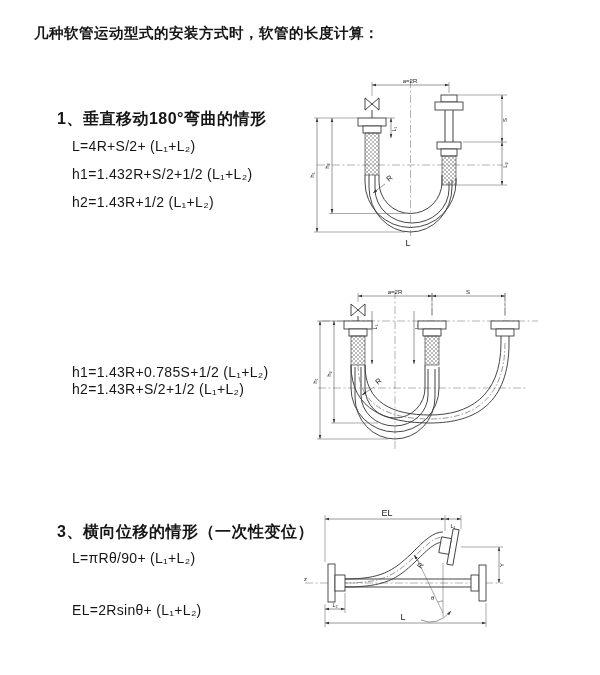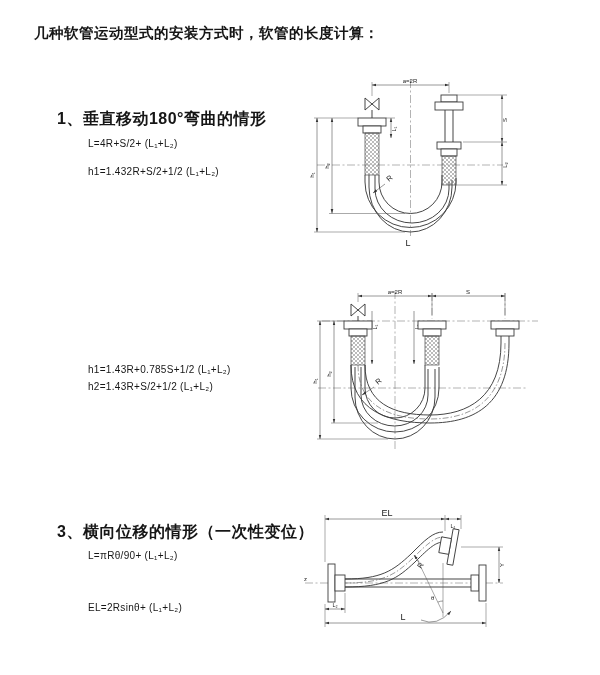--- a/index.html
+++ b/index.html
@@ -1,20 +1,20 @@
 <!DOCTYPE html>
 <html><head>
 <meta charset="utf-8">
 <style>
   html,body{margin:0;padding:0;background:#fff;}
   .page{position:relative;width:600px;height:675px;background:#fff;overflow:hidden;
         font-family:"Liberation Sans","DejaVu Sans",sans-serif;color:#161616;padding-left:44px;}
   .title{position:absolute;left:34px;top:24px;font-size:14.5px;font-weight:700;letter-spacing:.5px;}
   .heading{position:absolute;left:47px;font-size:16px;font-weight:700;letter-spacing:.5px;margin-left:10px;}
-  .formula{position:absolute;left:72px;font-size:10px;letter-spacing:.3px;white-space:pre;margin-left:16px;}
+  .formula{position:absolute;left:72px;font-size:14px;letter-spacing:.3px;white-space:pre;}
   svg.diag{position:absolute;overflow:visible;}
   .tube{stroke:#3c3c3c;stroke-width:.95;fill:none;}
   .fl{fill:#fff;stroke:#3c3c3c;stroke-width:.9;}
   .hr1{stroke:#4a4a4a;stroke-width:.7;}
   .dim{stroke:#444;stroke-width:.55;fill:none;}
   .ext{stroke:#555;stroke-width:.5;fill:none;}
   .cl{stroke:#666;stroke-width:.5;fill:none;stroke-dasharray:8 2.5 2 2.5;}
   .cld{stroke:#555;stroke-width:.6;fill:none;stroke-dasharray:6 2 1.5 2;}
   .dlab{font:6px "Liberation Sans","DejaVu Sans",sans-serif;fill:#222;}
   .dlab5{font:5.5px "Liberation Sans","DejaVu Sans",sans-serif;fill:#222;}
@@ -25,20 +25,21 @@
 </head>
 <body>
 
 <div class="page">
 
   <div class="title">几种软管运动型式的安装方式时，软管的长度计算：</div>
 
   <div class="heading" style="top:109px">1、垂直移动180°弯曲的情形</div>
   <div class="formula" style="top:138px">L=4R+S/2+ (L₁+L₂)</div>
   <div class="formula" style="top:166px">h1=1.432R+S/2+1/2 (L₁+L₂)</div>
+  <div class="formula" style="top:194px">h2=1.43R+1/2 (L₁+L₂)</div>
 
   <div class="formula" style="top:364px">h1=1.43R+0.785S+1/2 (L₁+L₂)</div>
   <div class="formula" style="top:381px">h2=1.43R+S/2+1/2 (L₁+L₂)</div>
 
   <div class="heading" style="top:522px">3、横向位移的情形（一次性变位）</div>
   <div class="formula" style="top:550px">L=πRθ/90+ (L₁+L₂)</div>
   <div class="formula" style="top:602px">EL=2Rsinθ+ (L₁+L₂)</div>
 
   <svg class="diag" style="left:305px;top:74px;width:230px;height:180px" viewBox="0 0 230 180">
     <defs>

